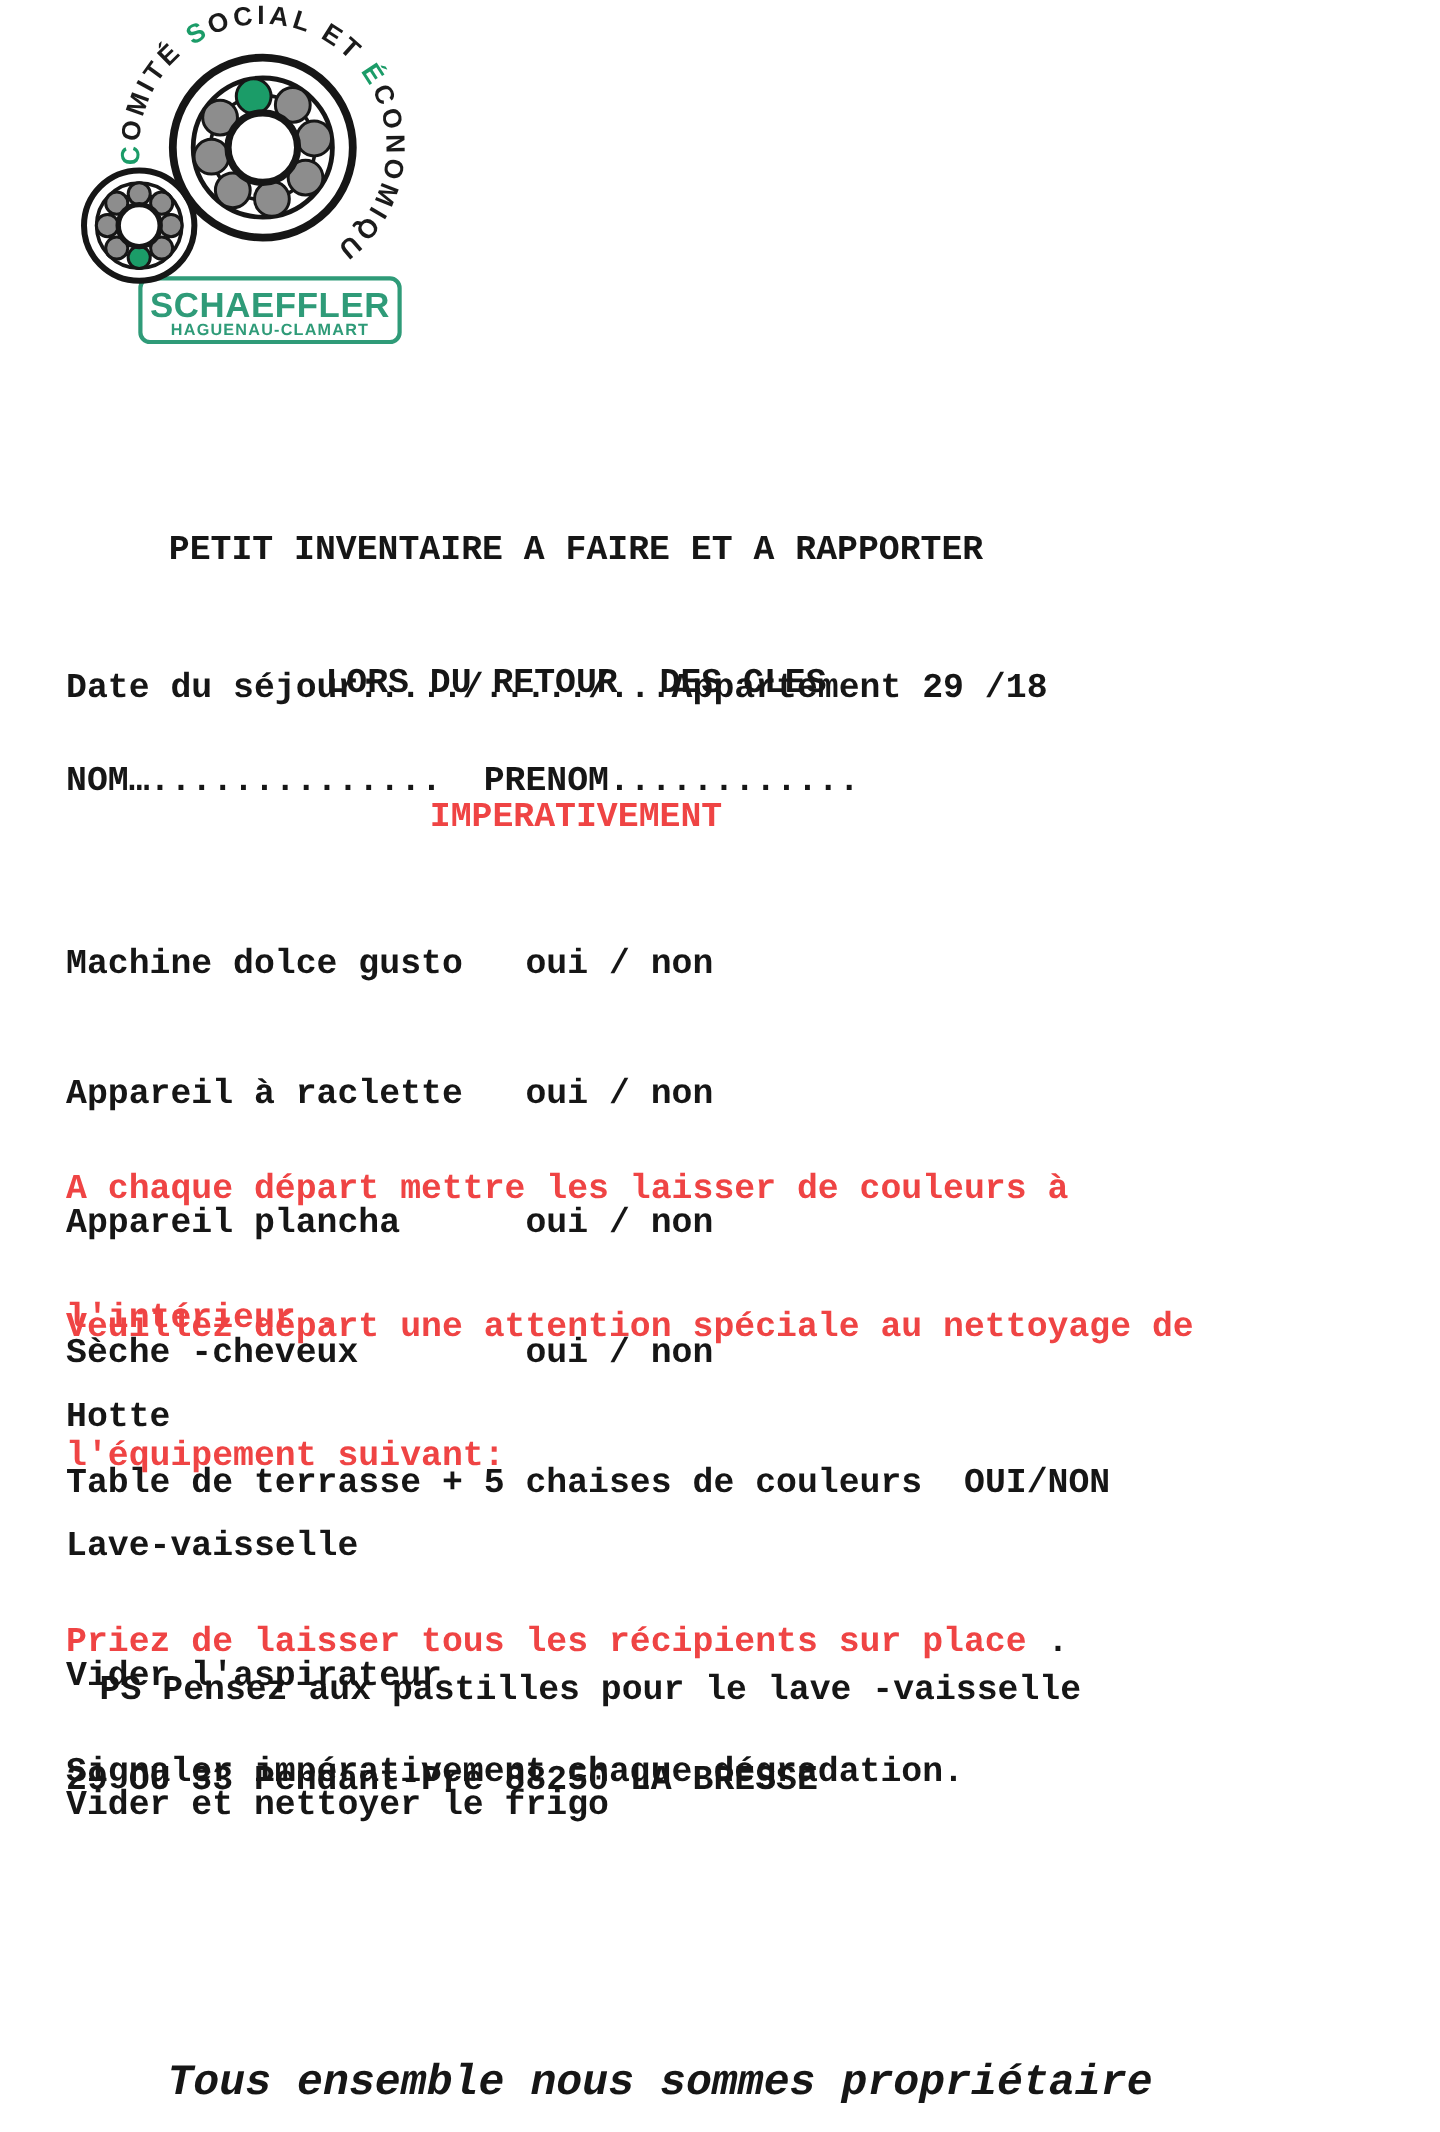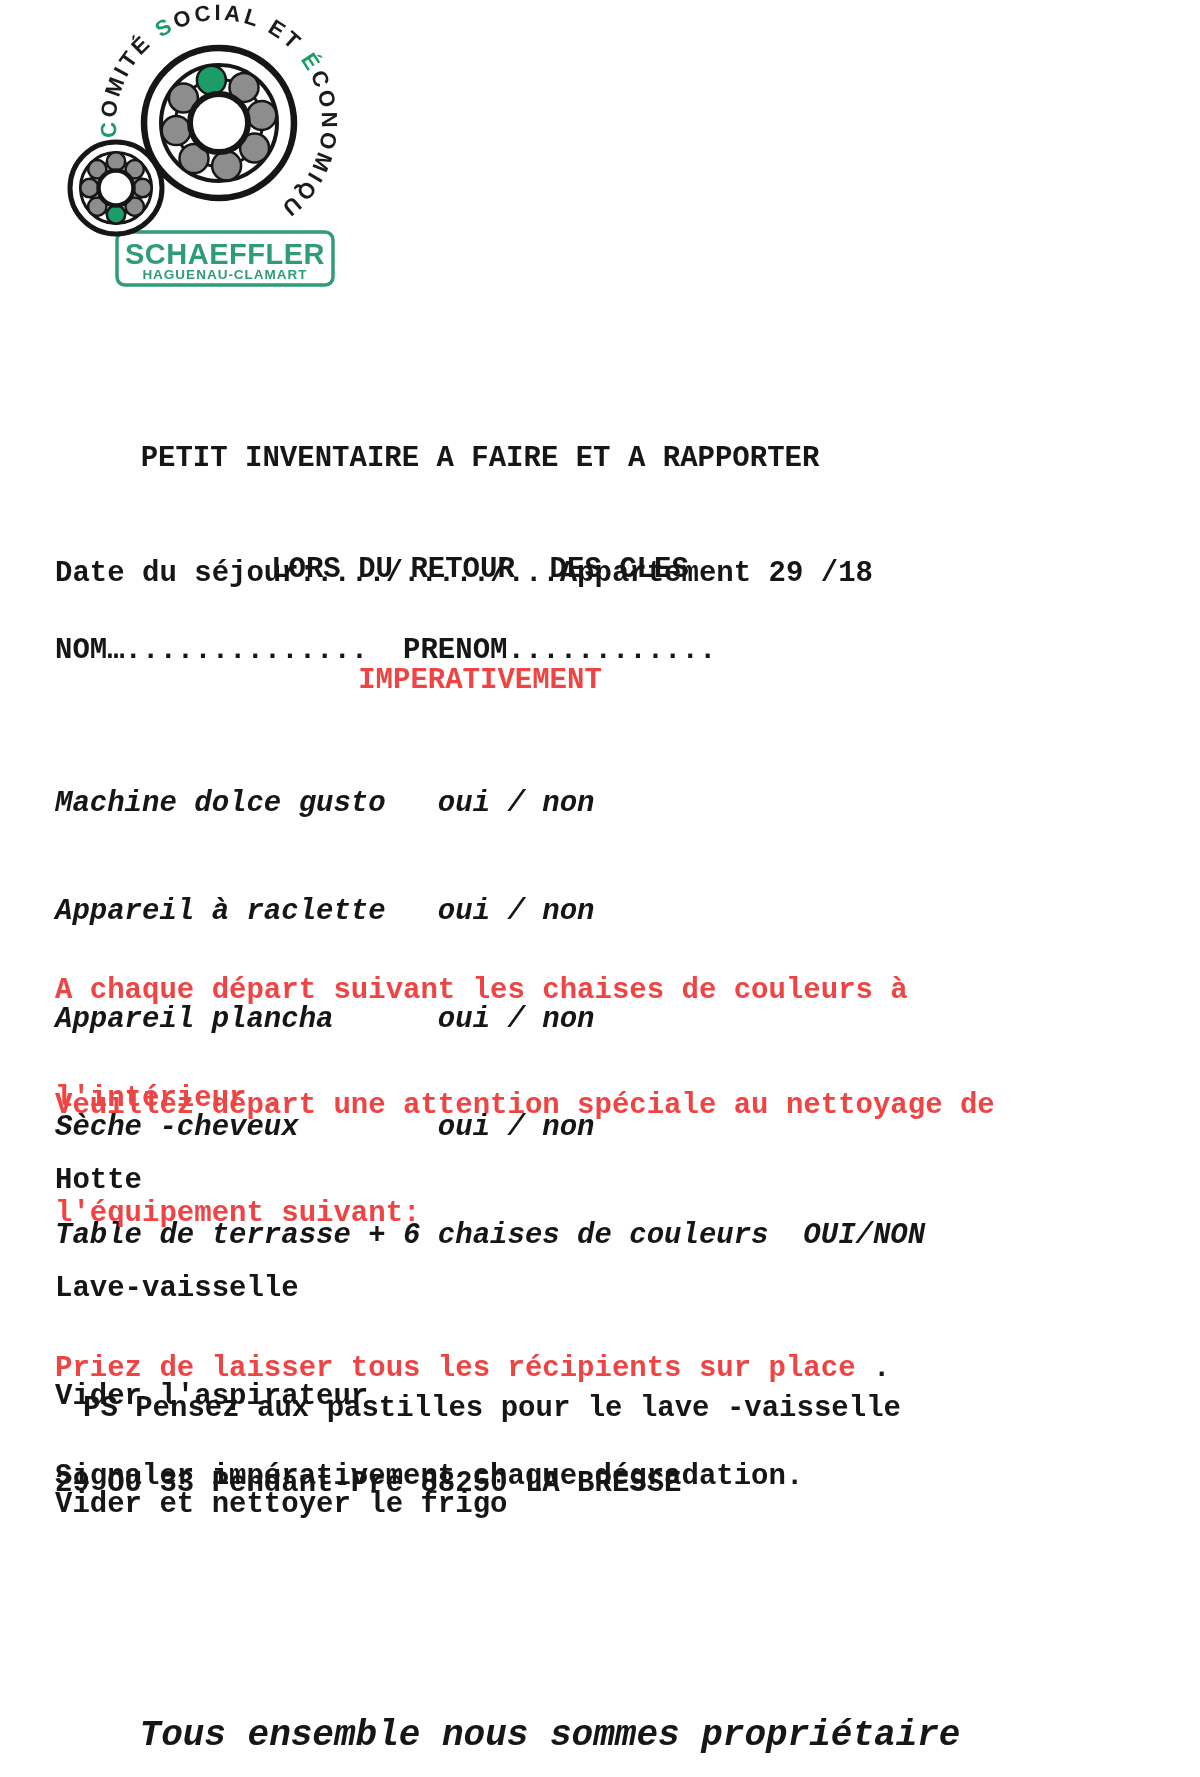--- a/index.html
+++ b/index.html
@@ -20,21 +20,21 @@
     white-space:pre;
   }
   .red{color:#ef4444;}
   .title-block{
     left:0; top:366px; width:960px;
     text-align:center;
     font-size:29px; line-height:37px;
     white-space:pre;
   }
   .left-col{left:55px;}
-  .inv-row{display:flex;font-style:italic;}
+  .inv-row{display:flex;}
   .inv-label{display:inline-block;width:22ch;white-space:pre;}
   .inv-row:last-child .inv-label{width:auto;padding-right:2ch;}
   .footer-block{
     left:0; top:1618px; width:1100px;
     text-align:center;
     font-style:italic;
     font-size:36px; line-height:47px;
     white-space:pre;
   }
   
@@ -136,27 +136,27 @@
     </div>
     <div class="inv-row">
       <span class="inv-label">Appareil plancha</span>
       <span class="inv-choice">oui / non</span>
     </div>
     <div class="inv-row">
       <span class="inv-label">Sèche -cheveux</span>
       <span class="inv-choice">oui / non</span>
     </div>
     <div class="inv-row">
-      <span class="inv-label">Table de terrasse + 6 chaises de couleurs</span>
+      <span class="inv-label">Table de terrasse + 5 chaises de couleurs</span>
       <span class="inv-choice">OUI/NON</span>
     </div>
   </div>
 
   <div class="abs left-col doc-block red" style="top:901px;">
-    <div>A chaque départ suivant les chaises de couleurs à</div>
+    <div>A chaque départ mettre les laisser de couleurs à</div>
     <div>l'intérieur .</div>
   </div>
 
   <div class="abs left-col doc-block red" style="top:1016px;">
     <div>Veuillez départ une attention spéciale au nettoyage de</div>
     <div>l'équipement suivant:</div>
   </div>
 
   <div class="abs left-col doc-block" style="top:1091px;">
     <div>Hotte</div>

